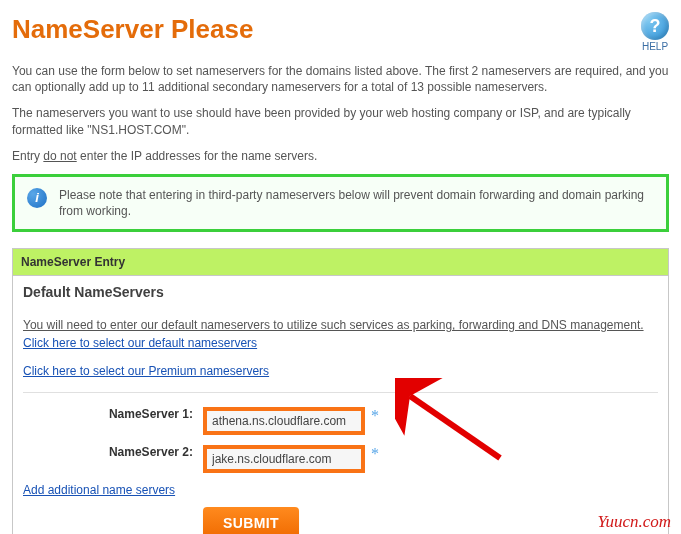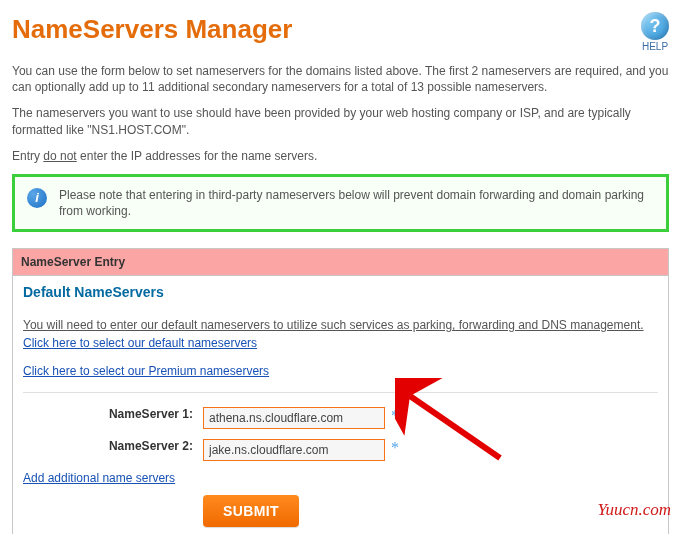--- a/index.html
+++ b/index.html
@@ -71,30 +71,30 @@
     text-align: center;
     flex-shrink: 0;
     margin-top: 1px;
   }
   .info-text { color:#555; line-height:1.35; }
   .panel {
     border: 1px solid #c7c7c7;
     background: #fff;
   }
   .panel-head {
-    background: #fca5a5;
+    background: #bef264;
     border-bottom: 1px solid #c7c7c7;
     padding: 6px 8px;
     font-weight: bold;
     color: #333;
     font-size: 12px;
   }
   .panel-body { padding: 8px 10px 18px 10px; }
   .default-head {
-    color: #0369a1;
+    color: #404040;
     font-weight: bold;
     font-size: 14px;
     margin-bottom: 18px;
   }
   .panel-body p { margin: 2px 0 4px 0; color:#555;text-decoration:underline; }
   a.link { color: #1852b5; text-decoration: underline; cursor: pointer; }
   .hr { border: none; border-top: 1px solid #e0e0e0; margin: 14px 0; }
   .form-row {
     display: flex;
     align-items: flex-start;
@@ -102,24 +102,24 @@
   }
   .form-label {
     width: 180px;
     text-align: right;
     padding-right: 10px;
     font-weight: bold;
     color: #333;
     font-size: 12px;
   }
   .text-input {
-    width: 182px;
+    width: 162px;
     font-size: 12px;
     padding: 3px 5px;
-    border: 1px solid #f97316;
+    border: 4px solid #f97316;
     background: #f6f6f6;
     color: #444;
   }
   .req { color: #5aa7e8; font-size: 16px; margin-left: 6px; font-family: serif;}
   .submit-btn {
     background: linear-gradient(#ff8a1e, #f06a00);
     border: none;
     border-radius: 4px;
     color: #fff;
     font-weight: bold;
@@ -154,21 +154,21 @@
     color: #b8b8b8;
     font-size: 13px;
     pointer-events: none;
   }
 </style>
 </head>
 <body>
 
 <div class="page">
   <div class="header-row">
-    <h1 class="title">NameServers Manager</h1>
+    <h1 class="title">NameServer Please</h1>
     <div class="help-col">
       <div class="help-icon">?</div>
       <div>HELP</div>
     </div>
   </div>
 
   <p class="intro">You can use the form below to set nameservers for the domains listed above. The first 2 nameservers are required, and you can optionally add up to 11 additional secondary nameservers for a total of 13 possible nameservers.</p>
   <p class="intro">The nameservers you want to use should have been provided by your web hosting company or ISP, and are typically formatted like "NS1.HOST.COM".</p>
   <p class="intro">
     <span>Entry </span><span class="donot">do not</span><span> enter the IP addresses for the name servers.</span>

